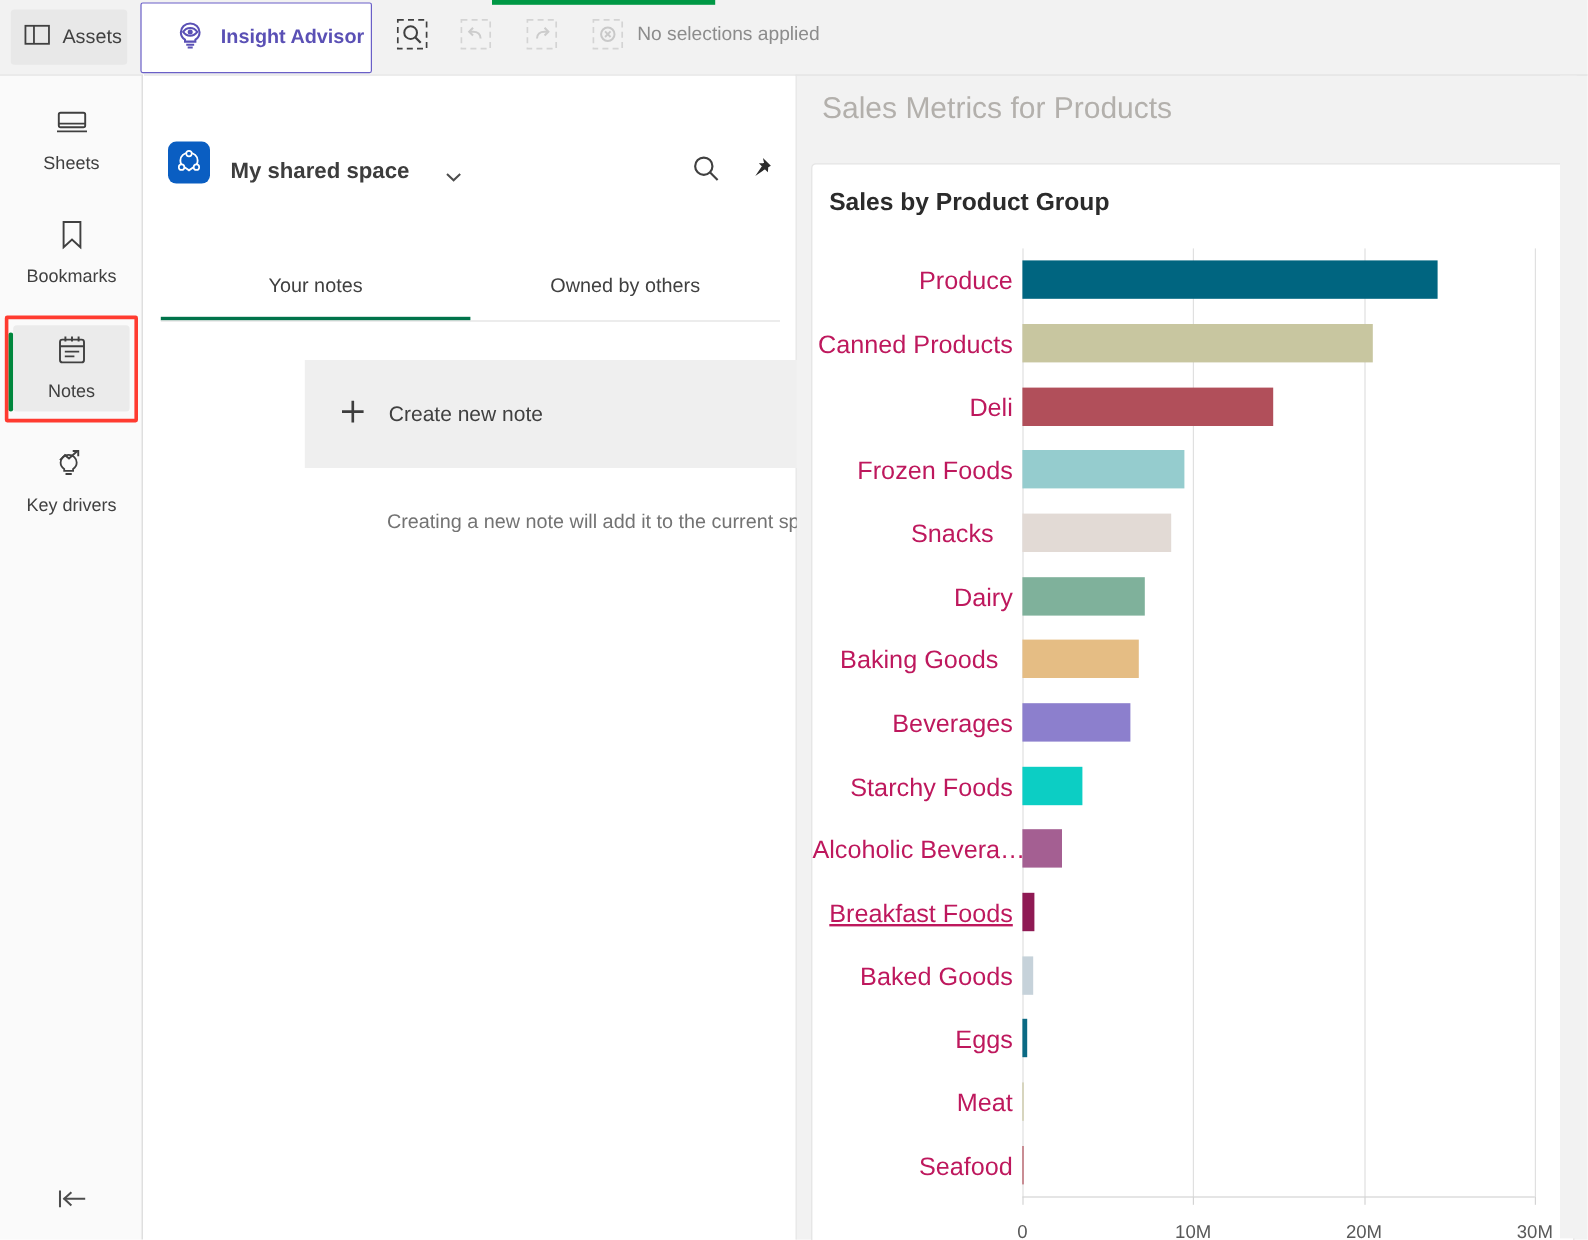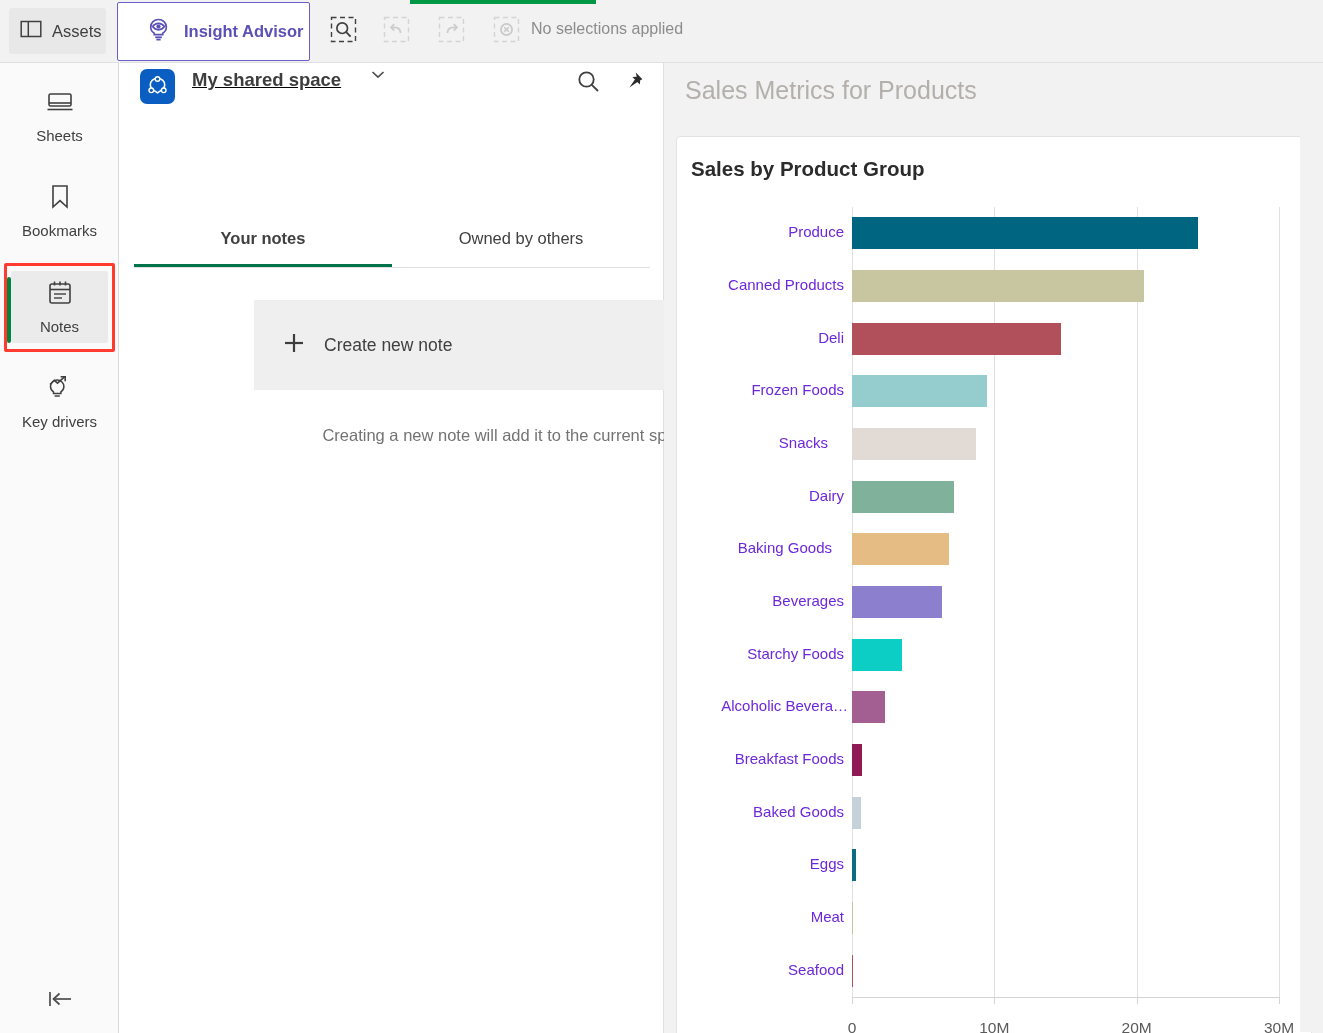--- a/index.html
+++ b/index.html
@@ -69,40 +69,40 @@
     display: flex; align-items: center; justify-content: center; cursor: pointer;
   }
 
   
   .notes-panel {
     position: absolute; left: 120px; top: 62px; width: 544px; height: 971px;
     background: #ffffff; border-right: 1px solid #e0e0e0;
     border-top: 1px solid #e0e0e0;
   }
   .space-row {
-    position: absolute; left: 20px; top: 6px; width: 504px; height: 66px;
-    display: flex; align-items: flex-start; text-decoration: underline;
+    position: absolute; left: 20px; top: 24px; width: 504px; height: 66px;
+    display: flex; align-items: flex-end;
   }
   .space-icon {
     width: 35px; height: 35px; background: #0a5ec2; border-radius: 7px;
     display: flex; align-items: center; justify-content: center; flex: none;
   }
   .space-name {
     margin-left: 17px; font-size: 18.5px; color: #3d3d3d; font-weight: 600;
   }
   .space-caret { margin-left: 29px; display: flex; cursor: pointer; }
   .hdr-icons { margin-left: auto; display: flex; align-items: center; gap: 22px; }
   .hdr-icons > span { cursor: pointer; display: flex; }
 
   .tabs { position: absolute; left: 14px; top: 146px; width: 516px; height: 58px; display: flex; }
   .tab {
     flex: 1; display: flex; align-items: center; justify-content: center;
     font-size: 16.5px; color: #404040; cursor: pointer; position: relative;
   }
-  .tab.active { font-weight: 700; text-align: right; }
+  .tab.active { font-weight: 400; text-align: right; }
   .tab.active::after {
     content: ""; position: absolute; left: 0; right: 0; bottom: 0;
     height: 3px; background: #00734a;
   }
   .tabs-underline {
     position: absolute; left: 14px; top: 204px; width: 516px; height: 1px;
     background: #e0e0e0;
   }
 
   .create-note {
@@ -130,21 +130,21 @@
     background: #ffffff; border: 1px solid #e3e3e3; border-radius: 4px;
   }
   .chart-card-title {
     position: absolute; left: 14px; top: 20px;
     font-size: 20.5px; color: #2b2b2b; font-weight: 700;
   }
   .plot {
     position: absolute; left: 0; top: 0; width: 636px; height: 956px;
   }
   .ylabel {
-    position: absolute; text-align: right; font-size: 15px; color: #6d28d9;
+    position: absolute; text-align: right; font-size: 21px; color: #be185d;
     white-space: nowrap; right: 0;
   }
   .bar { position: absolute; }
   .gridline { position: absolute; width: 1px; background: #e0e0e0; }
   .axisline { position: absolute; background: #d4d4d4; }
   .xtick { position: absolute; font-size: 15.5px; color: #595959; text-align: center; }
   .scroll-track {
     position: absolute; left: 1300px; top: 63px; width: 14px; height: 969px;
     background: #f2f2f2;
   }
@@ -375,21 +375,21 @@
         <div class="ylabel" style="width: 175px; left: 0px; top: 349.667px; padding-right: 8px;">Dairy</div>
         <div class="bar" style="left: 175px; top: 343.667px; width: 102.48px; height: 32px; background: rgb(127, 177, 155);"></div>
         <div class="ylabel" style="width: 175px; left: 0px; top: 402.333px; padding-right: 20px;">Baking Goods</div>
         <div class="bar" style="left: 175px; top: 396.333px; width: 96.7867px; height: 32px; background: rgb(229, 189, 132);"></div>
         <div class="ylabel" style="width: 175px; left: 0px; top: 455px; padding-right: 8px;">Beverages</div>
         <div class="bar" style="left: 175px; top: 449px; width: 90.3817px; height: 32px; background: rgb(140, 127, 205);"></div>
         <div class="ylabel" style="width: 175px; left: 0px; top: 507.667px; padding-right: 8px;">Starchy Foods</div>
         <div class="bar" style="left: 175px; top: 501.667px; width: 49.8167px; height: 32px; background: rgb(12, 206, 196);"></div>
         <div class="ylabel" style="width: 175px; left: 0px; top: 560.333px; padding-right: 4px;">Alcoholic Bevera…</div>
         <div class="bar" style="left: 175px; top: 554.333px; width: 32.7367px; height: 32px; background: rgb(164, 95, 146);"></div>
-        <div class="ylabel" style="width: 175px; left: 0px; top: 613px; padding-right: 8px;">Breakfast Foods</div>
+        <div class="ylabel" style="width: 175px; left: 0px; top: 613px; padding-right: 8px; text-decoration: underline;">Breakfast Foods</div>
         <div class="bar" style="left: 175px; top: 607px; width: 9.67867px; height: 32px; background: rgb(143, 26, 84);"></div>
         <div class="ylabel" style="width: 175px; left: 0px; top: 665.667px; padding-right: 8px;">Baked Goods</div>
         <div class="bar" style="left: 175px; top: 659.667px; width: 9.394px; height: 32px; background: rgb(198, 210, 218);"></div>
         <div class="ylabel" style="width: 175px; left: 0px; top: 718.333px; padding-right: 8px;">Eggs</div>
         <div class="bar" style="left: 175px; top: 712.333px; width: 3.843px; height: 32px; background: rgb(11, 106, 132);"></div>
         <div class="ylabel" style="width: 175px; left: 0px; top: 771px; padding-right: 8px;">Meat</div>
         <div class="bar" style="left: 175px; top: 765px; width: 1px; height: 32px; background: rgb(200, 198, 160);"></div>
         <div class="ylabel" style="width: 175px; left: 0px; top: 823.667px; padding-right: 8px;">Seafood</div>
         <div class="bar" style="left: 175px; top: 817.667px; width: 1px; height: 32px; background: rgb(177, 79, 90);"></div>
         <div class="xtick" style="left: 135px; top: 882px; width: 80px;">0</div>

